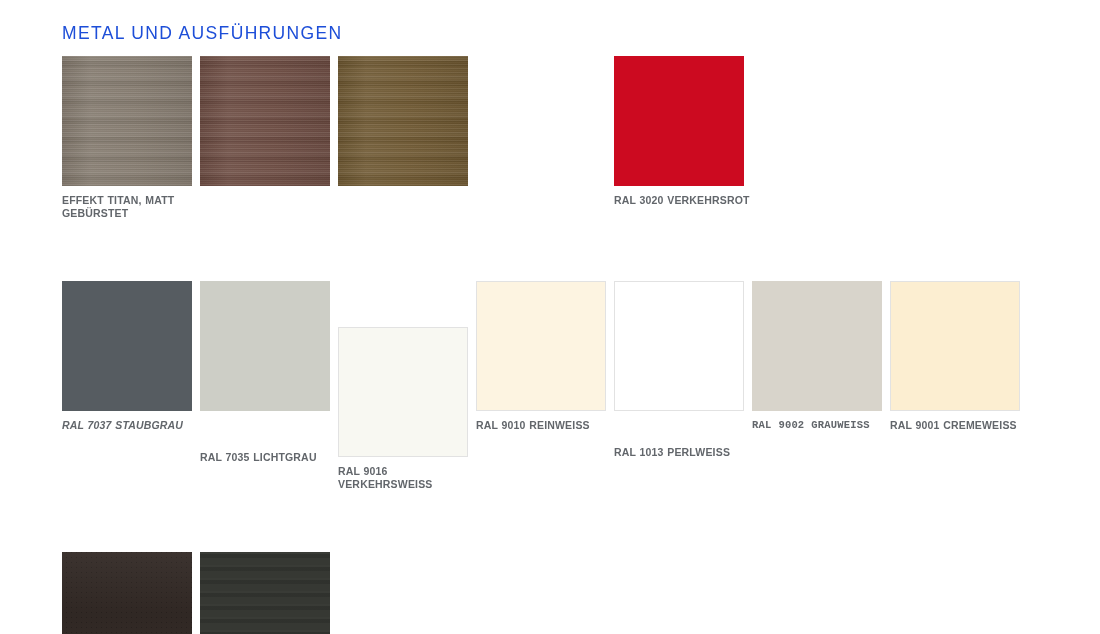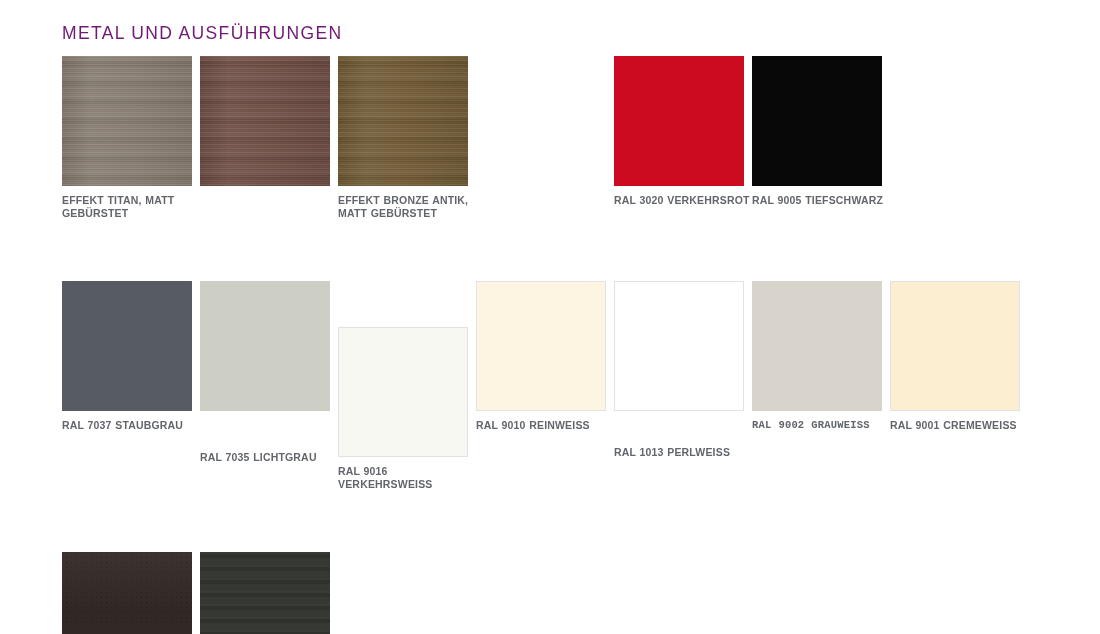--- a/index.html
+++ b/index.html
@@ -169,43 +169,38 @@
     color: #62666b;
     text-transform: uppercase;
     word-spacing: 0.5px;
   }
 </style>
 </head>
 <body style="background: rgb(255, 255, 255);">
 
 <div class="page">
 
-  <h1 class="page-title" style="color: #701a75;">METAL UND AUSFÜHRUNGEN</h1>
+  <h1 class="page-title" style="color: #1d4ed8;">METAL UND AUSFÜHRUNGEN</h1>
 
   <div class="swatch-grid">
       <div class="swatch-cell" style="grid-area: 1 / 1;">
         <div class="swatch-chip brushed" style="background-color: rgb(132, 122, 110);"></div>
         <div class="swatch-label" style="color: rgb(98, 102, 107);">EFFEKT TITAN, MATT GEBÜRSTET</div>
       </div>
       <div class="swatch-cell" style="grid-area: 1 / 2;">
         <div class="swatch-chip brushed" style="background-color: rgb(107, 74, 64);"></div>
       </div>
       <div class="swatch-cell" style="grid-area: 1 / 3;">
         <div class="swatch-chip brushed" style="background-color: rgb(110, 87, 48);"></div>
-        <div class="swatch-label" style="color: rgb(98, 102, 107);">EFFEKT BRONZE ANTIK, MATT GEBÜRSTET</div>
       </div>
       <div class="swatch-cell" style="grid-area: 1 / 5;">
         <div class="swatch-chip" style="background-color: rgb(204, 10, 32);"></div>
         <div class="swatch-label" style="color: rgb(98, 102, 107);">RAL 3020 VERKEHRSROT</div>
       </div>
-      <div class="swatch-cell" style="grid-area: 1 / 6;">
-        <div class="swatch-chip" style="background-color: rgb(8, 8, 8);"></div>
-        <div class="swatch-label" style="color: rgb(98, 102, 107);">RAL 9005 TIEFSCHWARZ</div>
-      </div>
-      <div class="swatch-cell" style="grid-area: 2 / 1;">
+      <div class="swatch-cell" style="grid-area: 2 / 1; font-style: italic;">
         <div class="swatch-chip" style="background-color: rgb(86, 92, 97);"></div>
         <div class="swatch-label" style="color: rgb(98, 102, 107);">RAL 7037 STAUBGRAU</div>
       </div>
       <div class="swatch-cell" style="grid-area: 2 / 2;">
         <div class="swatch-chip" style="background-color: rgb(205, 206, 198);"></div>
         <div class="swatch-label" style="color: rgb(98, 102, 107); margin-top: 40px;">RAL 7035 LICHTGRAU</div>
       </div>
       <div class="swatch-cell" style="grid-area: 2 / 3; margin-top: 46px;">
         <div class="swatch-chip bordered" style="background-color: rgb(248, 248, 242);"></div>
         <div class="swatch-label" style="color: rgb(98, 102, 107);">RAL 9016 VERKEHRSWEISS</div>

